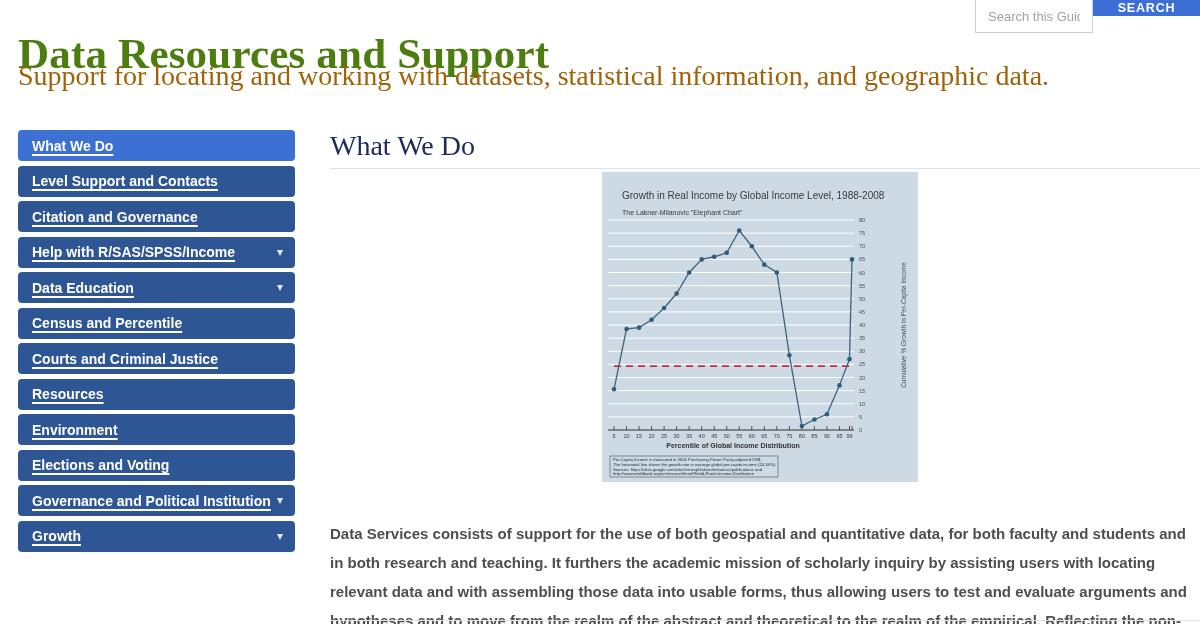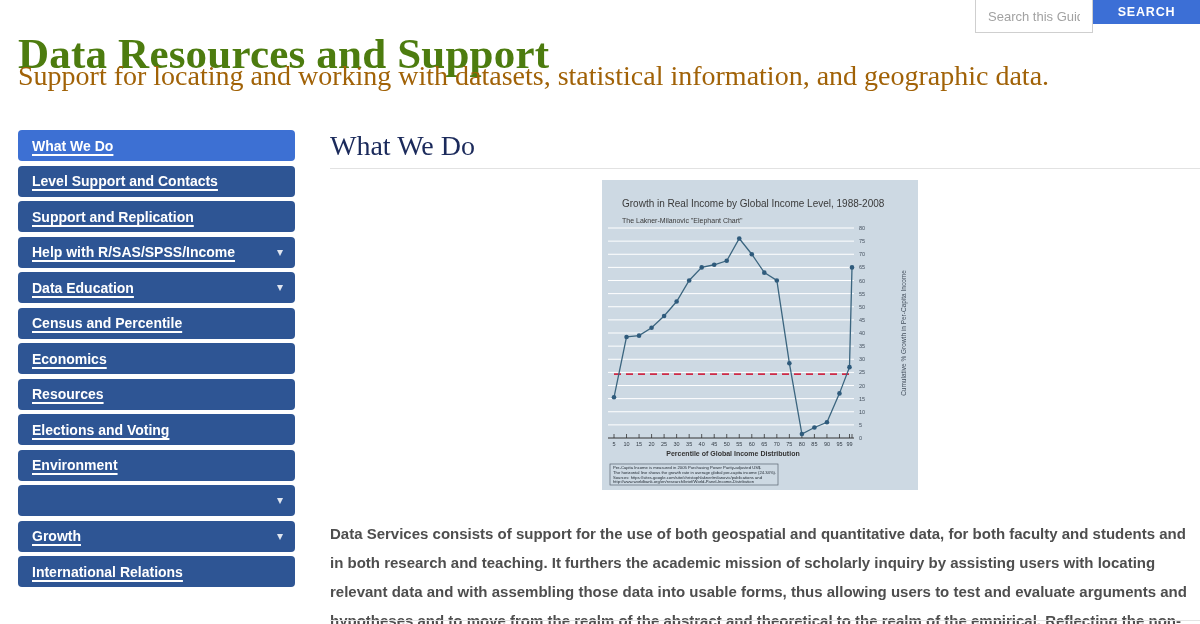--- a/index.html
+++ b/index.html
@@ -18,21 +18,21 @@
     font-family:"Liberation Serif","DejaVu Serif",serif;
     font-size:28px;color:#a16207;
   }
   .search-wrap{position:absolute;top:0;right:0;height:33px;display:flex;}
   .search-input{
     width:118px;height:33px;box-sizing:border-box;border:1px solid #cfcfcf;
     border-top:none;padding:0 12px;font-size:13px;color:#444;outline:none;
   }
   .search-input::placeholder{color:#a2a2a2;}
   .search-btn{
-    width:107px;height:24px;border:none;background:#3c6fd6;color:#fff;
+    width:107px;height:16px;border:none;background:#3c6fd6;color:#fff;
     font-weight:bold;font-size:12.5px;letter-spacing:.8px;cursor:pointer;
     font-family:"Liberation Sans",sans-serif;
   }
   
   .sidebar{position:absolute;left:18px;top:130px;width:277px;}
   .side-item{
     position:relative;height:31px;margin-bottom:4.5px;border-radius:4px;
     background:#2e5594;display:flex;align-items:center;
     padding:0 14px;box-sizing:border-box;cursor:pointer;
   }
@@ -43,21 +43,21 @@
     white-space:nowrap;
   }
   .caret{position:absolute;right:12px;color:rgba(255,255,255,.85);font-size:12px;line-height:31px;}
   
   .content{position:absolute;left:330px;top:130px;width:870px;height:494px;}
   .section-title{
     font-family:"Liberation Serif","DejaVu Serif",serif;
     font-size:28px;color:#1b2a5b;font-weight:500;margin:0;
   }
   .title-rule{position:absolute;left:0;top:38px;width:870px;border-top:1px solid #e2e2e2;}
-  .chart-box{position:absolute;left:272px;top:50px;width:316px;height:244px;}
+  .chart-box{position:absolute;left:272px;top:42px;width:316px;height:244px;}
   .body-paragraph{
     position:absolute;left:0;top:374px;width:866px;
     font-size:15px;font-weight:bold;color:#4e4e4e;line-height:29px;
   }
   .bottom-rule{position:absolute;left:0;top:490px;width:870px;border-top:1px solid #e3e3e3;}
 </style>
 </head>
 <body>
 
 <h1 class="page-title">Data Resources and Support</h1>
@@ -69,54 +69,52 @@
 </div>
 
 <nav class="sidebar">
     <div class="side-item active">
       <span class="side-label">What We Do</span>
     </div>
     <div class="side-item">
       <span class="side-label">Level Support and Contacts</span>
     </div>
     <div class="side-item">
-      <span class="side-label">Support and Replication</span>
+      <span class="side-label">Citation and Governance</span>
     </div>
     <div class="side-item">
       <span class="side-label">Help with R/SAS/SPSS/Income</span>
       <span class="caret">▾</span>
     </div>
     <div class="side-item">
       <span class="side-label">Data Education</span>
       <span class="caret">▾</span>
     </div>
     <div class="side-item">
       <span class="side-label">Census and Percentile</span>
     </div>
     <div class="side-item">
-      <span class="side-label">Economics</span>
+      <span class="side-label">Courts and Criminal Justice</span>
     </div>
     <div class="side-item">
       <span class="side-label">Resources</span>
     </div>
     <div class="side-item">
+      <span class="side-label">Environment</span>
+    </div>
+    <div class="side-item">
       <span class="side-label">Elections and Voting</span>
     </div>
     <div class="side-item">
-      <span class="side-label">Environment</span>
-    </div>
-    <div class="side-item">
+      <span class="side-label">Governance and Political Institution</span>
       <span class="caret">▾</span>
     </div>
     <div class="side-item">
       <span class="side-label">Growth</span>
       <span class="caret">▾</span>
-    </div>
-    <div class="side-item">
-      <span class="side-label">International Relations</span>
     </div>
   </nav>
 
 <main class="content">
   <h2 class="section-title">What We Do</h2>
   <div class="title-rule"></div>
 
   <div class="chart-box">
     <svg width="316" height="310" viewBox="0 0 316 310" xmlns="http://www.w3.org/2000/svg">
         <rect x="0" y="0" width="316" height="310" fill="#cdd9e3"></rect>

